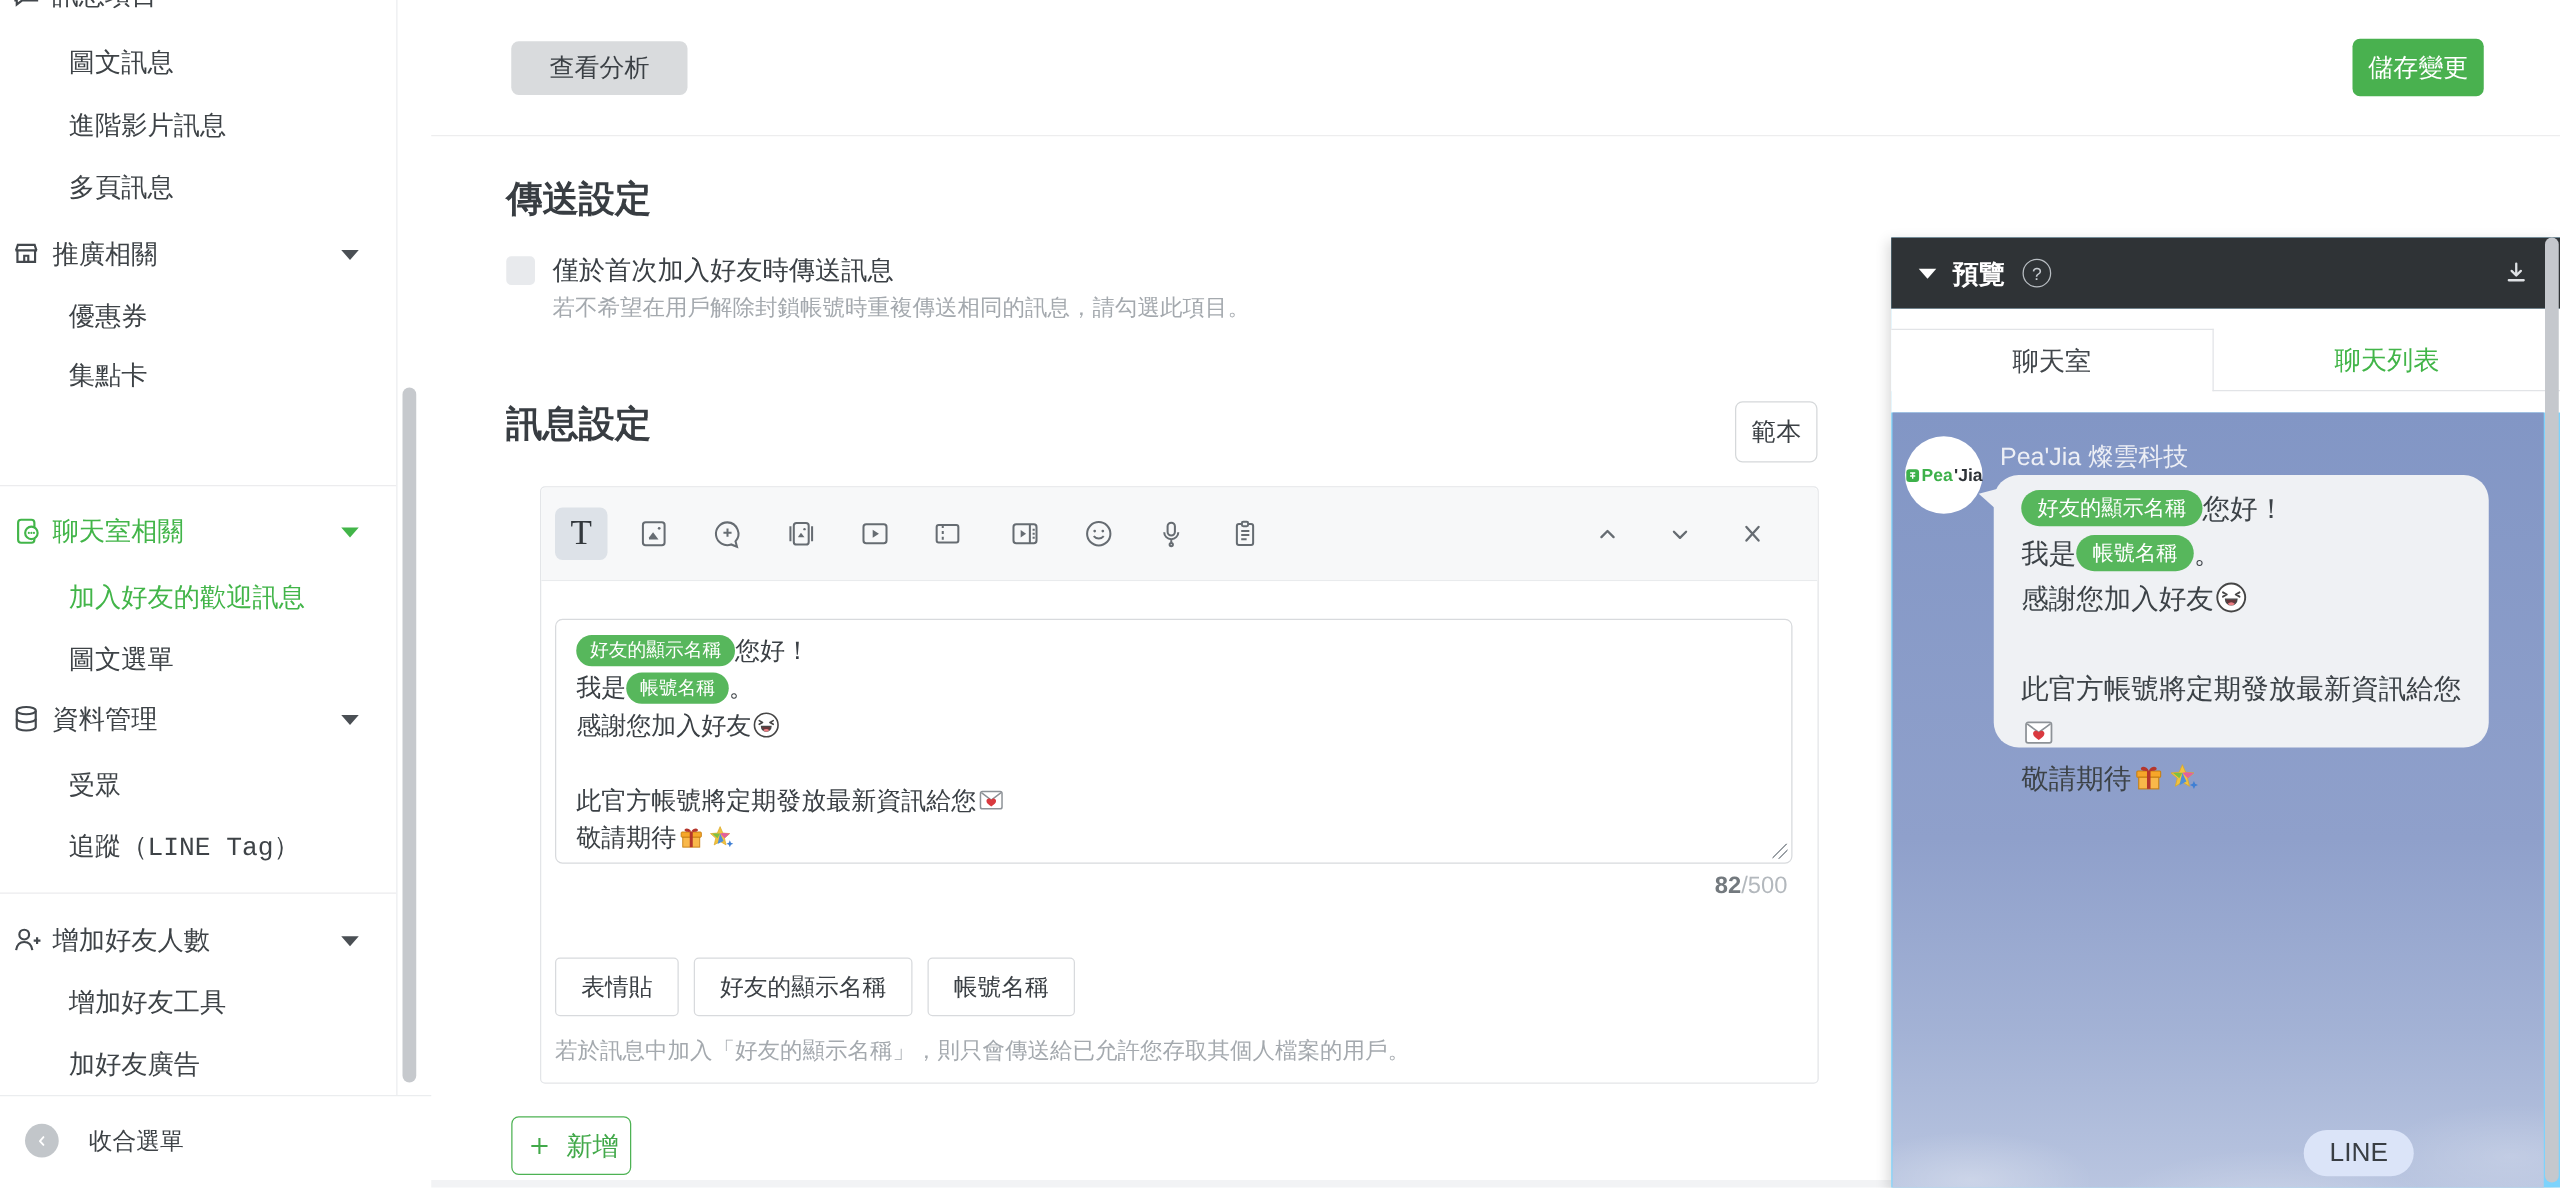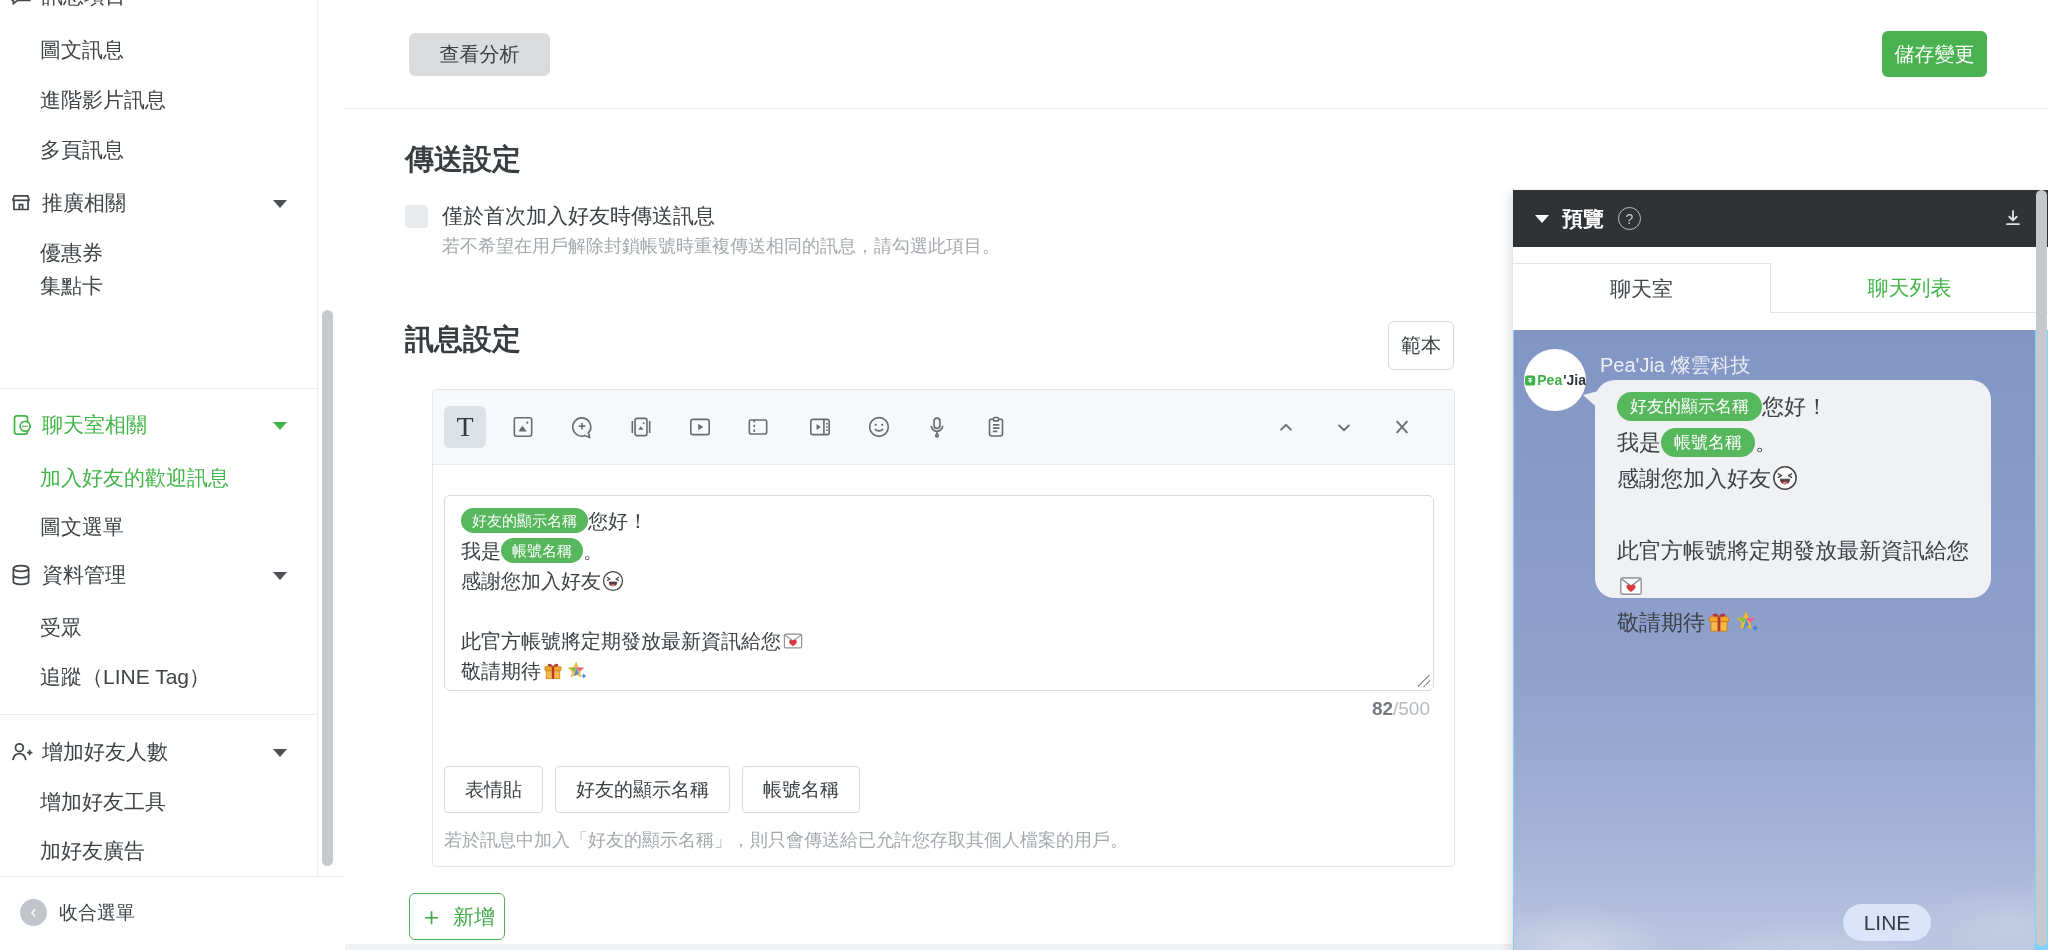--- a/index.html
+++ b/index.html
@@ -6,28 +6,28 @@
   html,body { width:2048px; height:950px; }
   body { font-family:"Liberation Sans","DejaVu Sans",sans-serif; background:#fff; overflow:hidden; position:relative; color:#3b4045; }
   .app { position:absolute; inset:0; width:2048px; height:950px; }
 
   
   .sidebar { position:absolute; left:0; top:0; width:345px; height:950px; background:#fff; }
   .side-scroll { position:absolute; left:0; top:0; width:318px; height:876px; border-right:1px solid #ebedef; overflow:hidden; }
   .srow { position:absolute; left:0; width:317px; height:44px; display:flex; align-items:center; font-size:21px; color:#3e4347; cursor:pointer; }
   .srow .ico { position:absolute; left:8px; top:9px; width:26px; height:26px; color:#43484d; }
   .srow .lbl-parent { margin-left:42px; }
-  .srow.sub { padding-left:40px; }
+  .srow.sub { padding-left:55px;font-family:Liberation Mono, monospace; }
   .srow.green, .srow.green .ico { color:#42b549; }
   .caret { position:absolute; right:30px; top:19px; width:0; height:0; border-left:7px solid transparent; border-right:7px solid transparent; border-top:8px solid #4a4f54; }
   .green .caret { border-top-color:#42b549; }
   .sdivider { position:absolute; left:0; width:317px; height:1px; background:#ececee; }
   .sthumb { position:absolute; left:322px; top:310px; width:11px; height:556px; background:#c6c9cd; border-radius:6px; }
   .sfooter { position:absolute; left:0; top:876px; width:345px; height:74px; border-top:1px solid #ebedef; background:#fff; }
-  .collapse { position:absolute; left:20px; top:22px; display:flex; align-items:center; gap:12px; font-size:19px; color:#3e4347; cursor:pointer; }
+  .collapse { position:absolute; left:20px; top:22px; display:flex; align-items:center; gap:24px; font-size:19px; color:#3e4347; cursor:pointer; }
   .circ { width:27px; height:27px; border-radius:50%; background:#c2c6ca; display:flex; align-items:center; justify-content:center; }
 
   
   .btn-analyze { position:absolute; left:409px; top:33px; width:141px; height:43px; background:#d9dbdd; border:none; border-radius:6px; font-size:20px; color:#3b4045; font-family:inherit; cursor:pointer; }
   .btn-save { position:absolute; left:1882px; top:31px; width:105px; height:46px; background:#49b14f; border:none; border-radius:6px; font-size:20px; color:#fff; font-family:inherit; cursor:pointer; }
   .hdivider { position:absolute; left:345px; top:108px; width:1703px; height:1px; background:#ededee; }
   .sec-title { position:absolute; left:405px; font-size:29px; font-weight:bold; color:#383d42; }
   .cbrow { position:absolute; left:405px; top:202px; display:flex; align-items:center; gap:14px; }
   .checkbox { width:23px; height:23px; background:#e8eaed; border-radius:4px; cursor:pointer; }
   .cbl { font-size:21px; color:#3b4045; }
@@ -123,21 +123,21 @@
         <span class="lbl-parent">推廣相關</span>
         <span class="caret"></span>
       </div>
 
       <div class="srow sub" style="top:128px">
           <span>多頁訊息</span>
         </div>
       <div class="srow sub" style="top:231px">
           <span>優惠券</span>
         </div>
-      <div class="srow sub" style="top:264px">
+      <div class="srow sub" style="top:278px">
           <span>集點卡</span>
         </div>
 
       <div class="sdivider" style="top:388px"></div>
 
       <div class="srow green" style="top:403px">
         <span class="ico">
             <svg viewBox="0 0 24 24" fill="none" stroke="currentColor" stroke-width="1.6">
               <rect x="6" y="3.5" width="12" height="17" rx="2.2"></rect>
               <circle cx="15.8" cy="13.2" r="4.6" fill="#fff"></circle>

